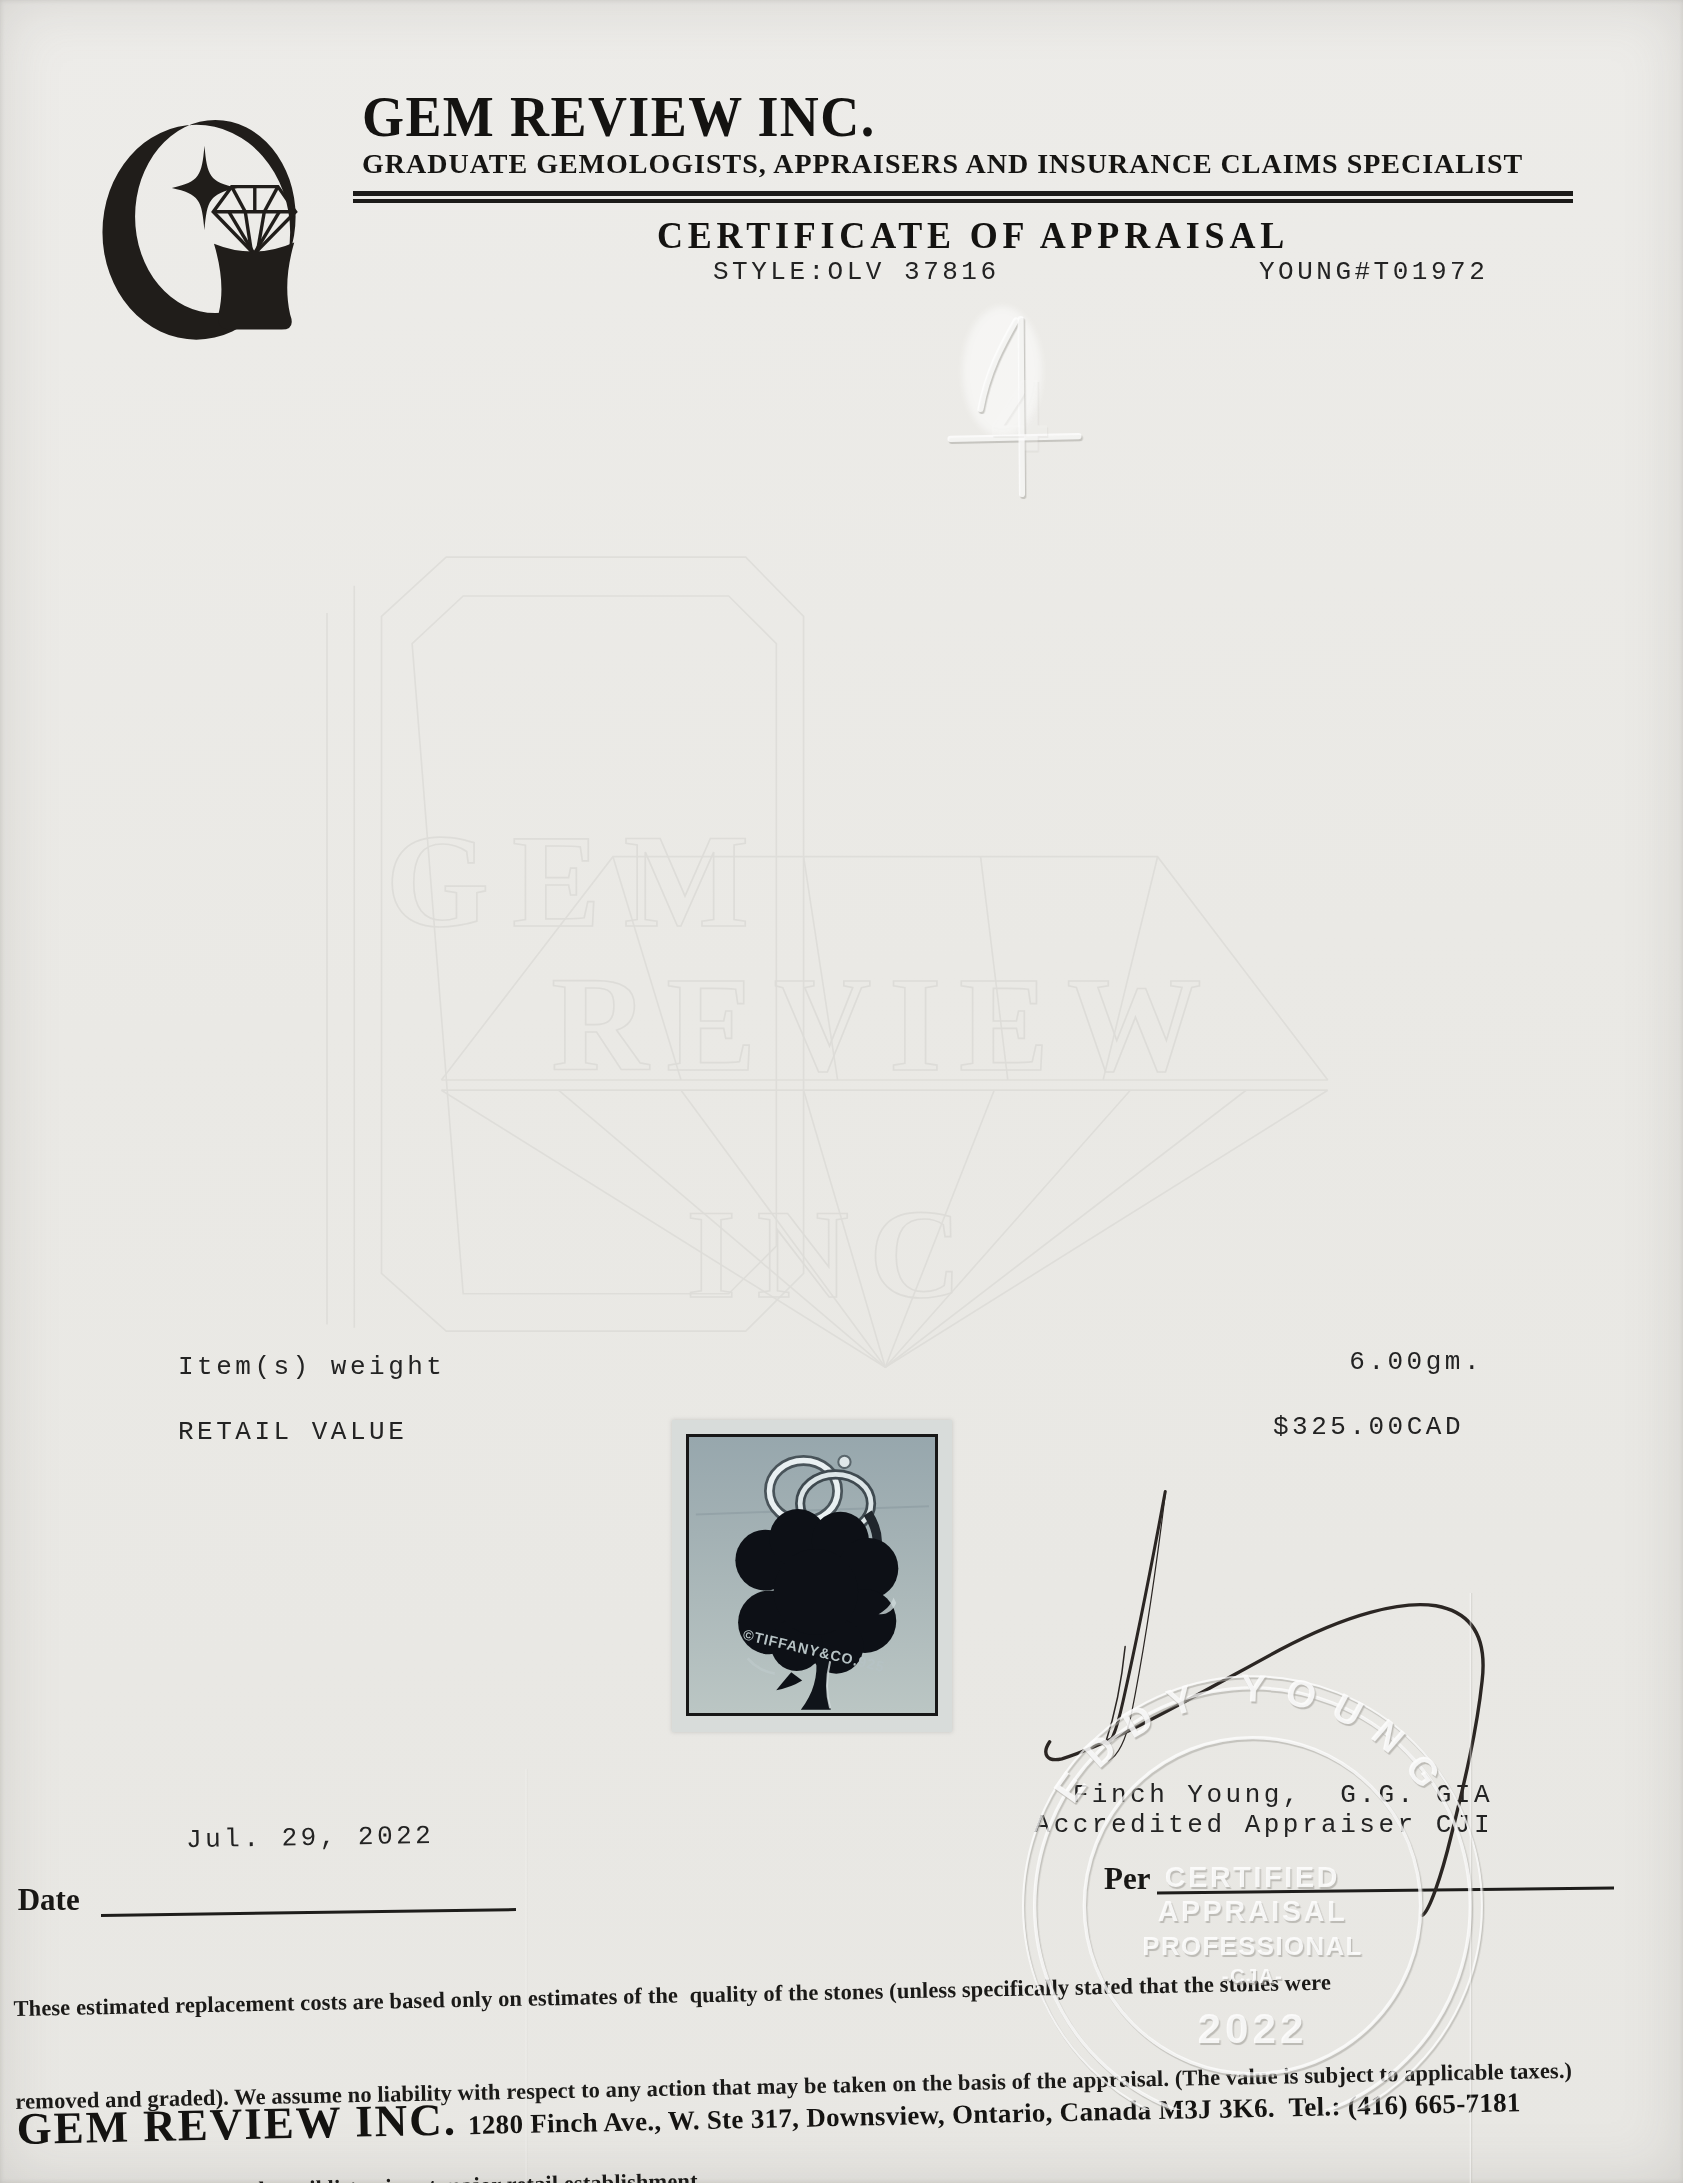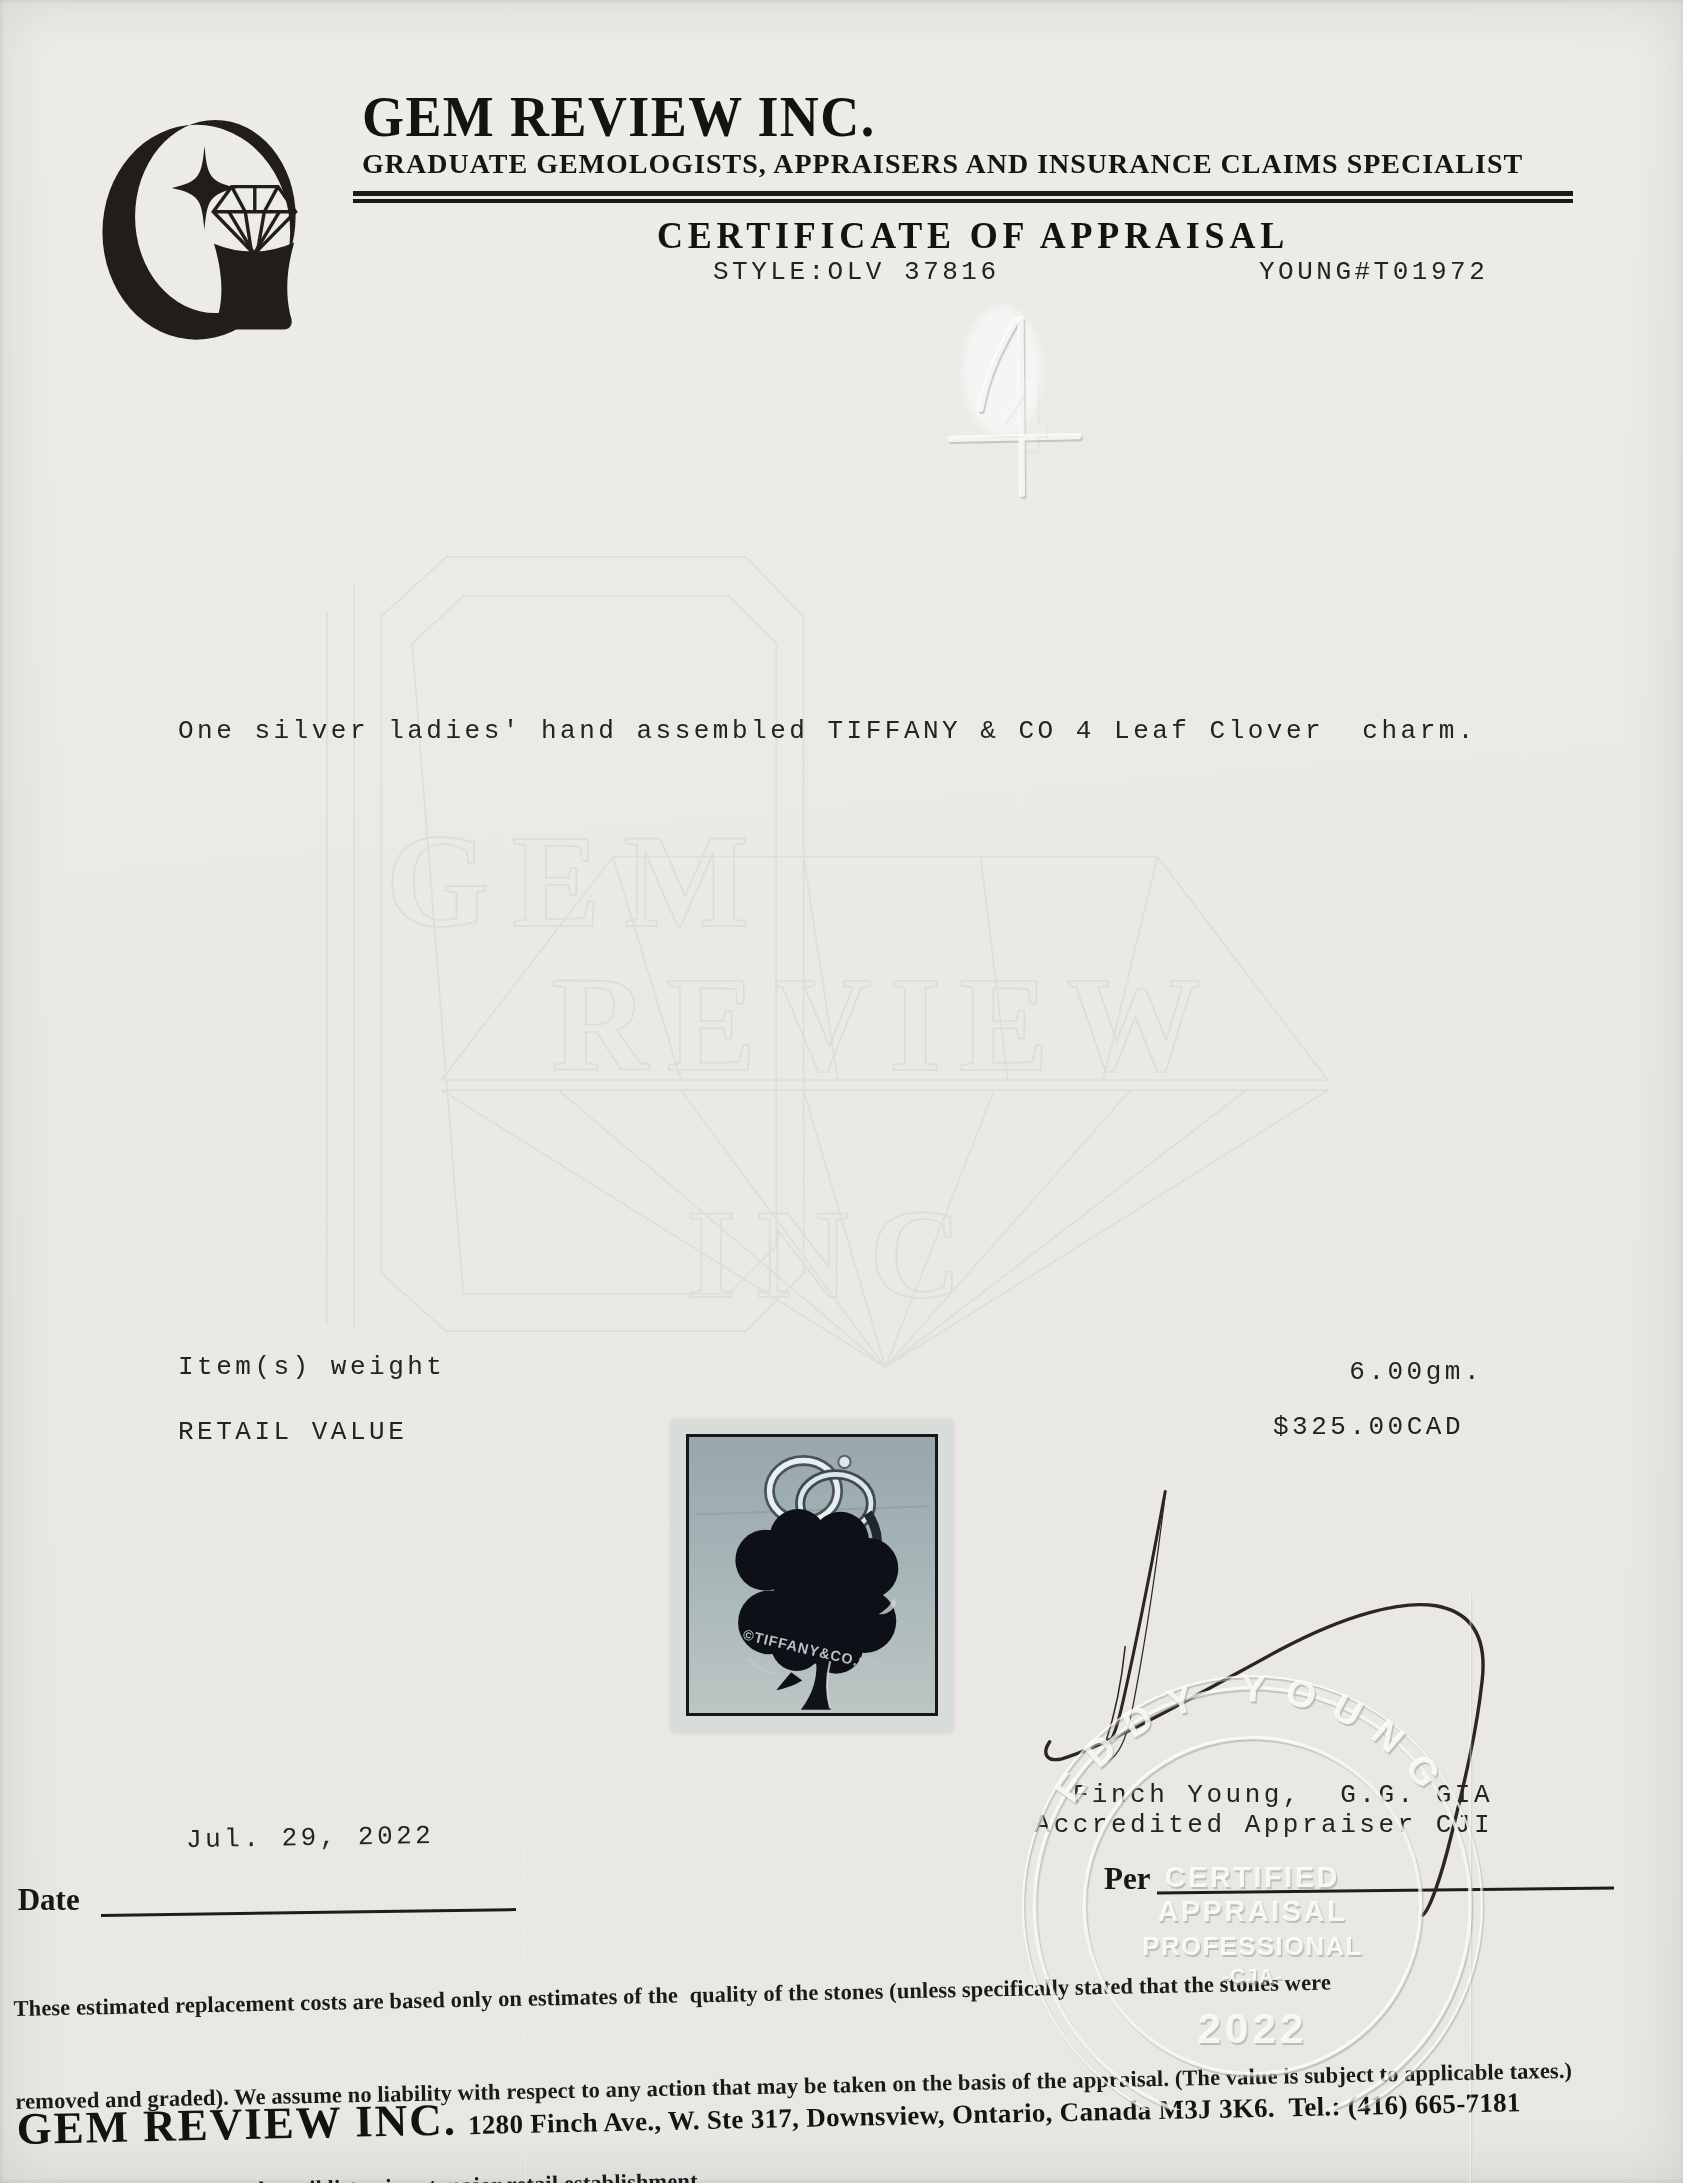--- a/index.html
+++ b/index.html
@@ -116,24 +116,23 @@
   <div class="abs company" style="left:362px; top:84px; z-index:3;">GEM REVIEW INC.</div>
   <div class="abs tagline" style="left:362px; top:148px; z-index:3;">GRADUATE GEMOLOGISTS, APPRAISERS AND INSURANCE CLAIMS SPECIALIST</div>
   <div class="abs rule2" style="z-index:3;">
     <div class="bar1"></div>
       <div class="bar2"></div>
   </div>
   <div class="abs cert-title" style="left:657px; top:213px; width:578px; z-index:3;">CERTIFICATE OF APPRAISAL</div>
   <div class="abs tw" style="left:713px; top:257px; z-index:3;">STYLE:OLV 37816</div>
   <div class="abs tw" style="left:1259px; top:257px; z-index:3;">YOUNG#T01972</div>
 
-  <div class="abs tw" style="left:178px; top:716px; z-index:3;">One silver ladies' hand assembled TIFFANY &amp; CO 4 Leaf Clover  charm.</div>
 
   <div class="abs tw" style="left:178px; top:1352px; z-index:3;">Item(s) weight</div>
-  <div class="abs tw" style="right:201px; top:1347px; z-index:3;margin-top:10px;">6.00gm.</div>
+  <div class="abs tw" style="right:201px; top:1347px; z-index:3;">6.00gm.</div>
   <div class="abs tw" style="left:178px; top:1417px; z-index:3;">RETAIL VALUE</div>
   <div class="abs tw" style="right:220px; top:1412px; z-index:3;">$325.00CAD</div>
 
   <div class="abs photo-outer" style="left:672px; top:1420px; width:280px; height:312px; z-index:2;">
     <div class="photo-frame">
       <svg width="100%" height="100%" viewBox="0 0 362 399" preserveAspectRatio="none">
         <defs>
           <linearGradient id="pbg" x1="0" y1="0" x2="0" y2="1">
             <stop offset="0" stop-color="#97a7ad"></stop>
             <stop offset="0.35" stop-color="#a3b1b4"></stop>

